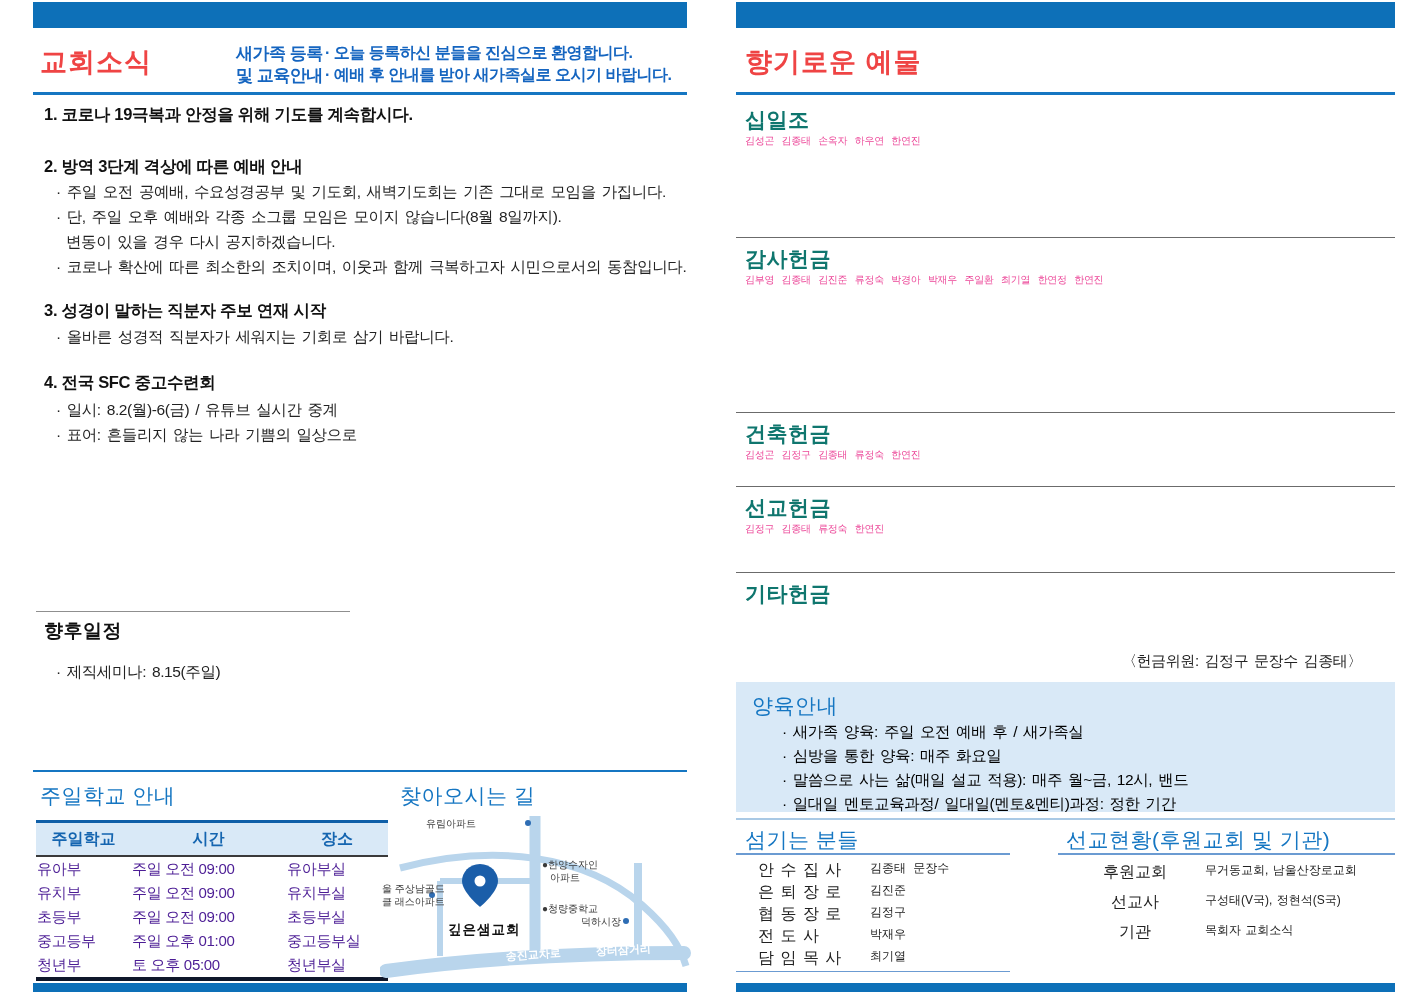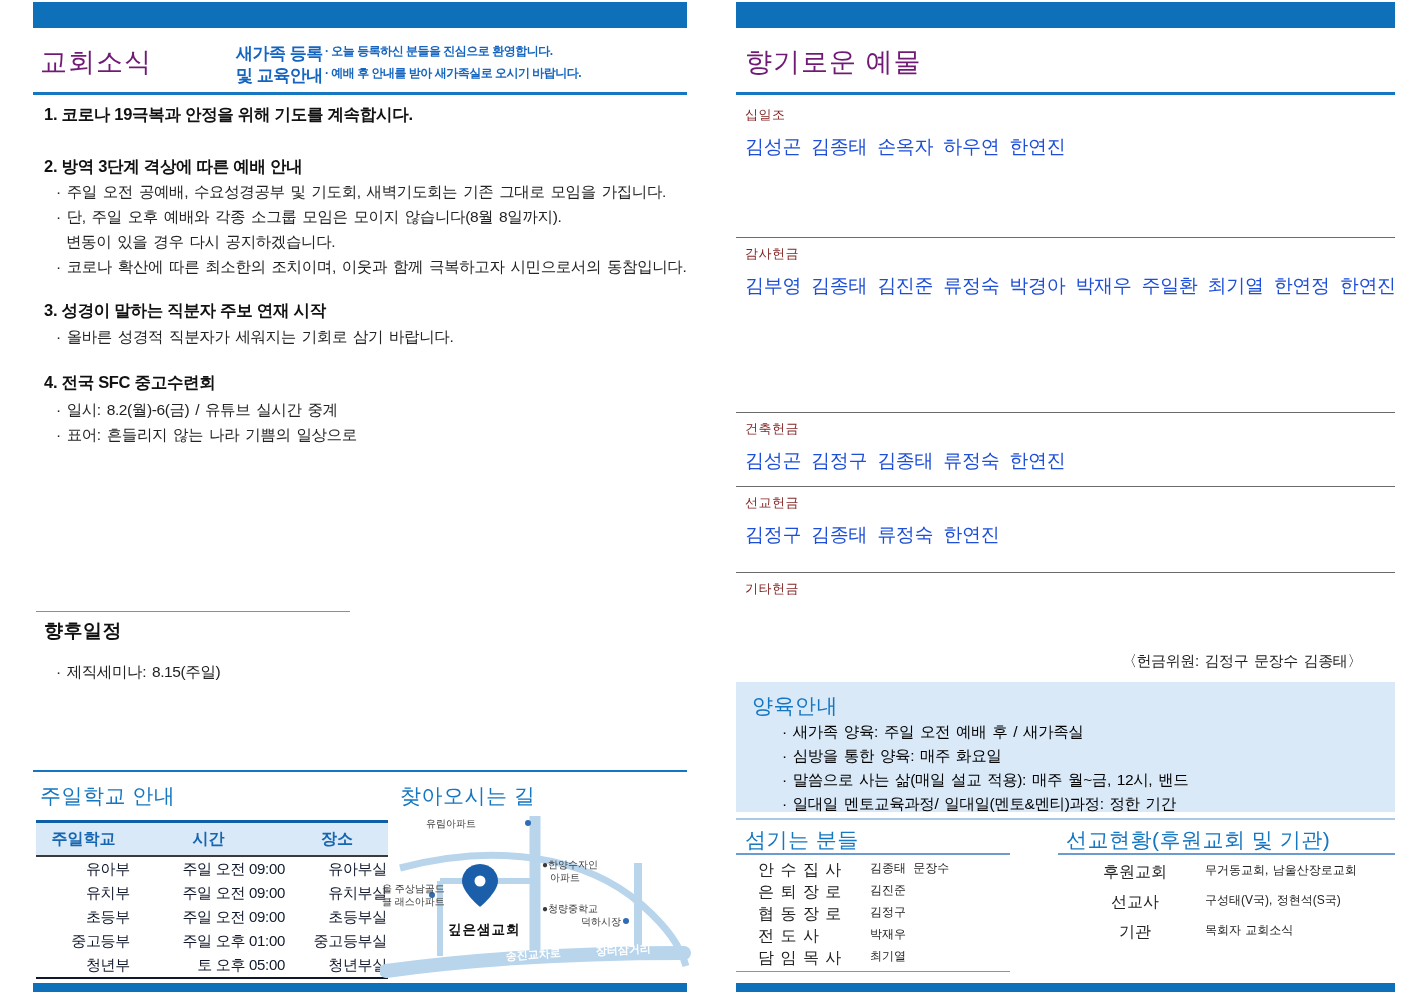--- a/index.html
+++ b/index.html
@@ -10,40 +10,40 @@
   html,body{margin:0;padding:0;}
   body{
     width:1403px;height:992px;position:relative;background:#ffffff;
     font-family:"Liberation Sans","DejaVu Sans",sans-serif;color:var(--text);
     overflow:hidden;
   }
   .abs{position:absolute;}
   .nw{white-space:nowrap;}
   .bar{background:var(--bar);height:26px;top:2px;}
   .bar-bottom{background:var(--bar);height:9px;top:983px;}
-  .page-title{font-size:27px;font-weight:normal;letter-spacing:1px;color:#701a75;}
+  .page-title{font-size:27px;font-weight:bold;letter-spacing:1px;color:#ef4444;}
   .divider{height:3px;background:var(--accent);}
   .thin-line{height:1px;background:var(--line-gray);}
   .light-line{height:2px;background:var(--line-light);}
   .blue-line{height:2px;background:var(--accent);}
   .ann-title{font-size:16.5px;font-weight:bold;color:#111;letter-spacing:-0.3px;text-align:center;}
   .ann-line{font-size:15.5px;color:#222;letter-spacing:-0.4px;word-spacing:2px;}
   .blue-bold{color:var(--blue-text);font-weight:bold;font-size:17px;letter-spacing:-0.5px;}
-  .blue-reg{color:var(--blue-text);font-weight:bold;font-size:12px;letter-spacing:-0.5px;text-align:center;}
+  .blue-reg{color:var(--blue-text);font-weight:bold;font-size:16px;letter-spacing:-0.5px;text-align:center;}
   .sec-title-black{font-size:19px;font-weight:bold;color:#111;letter-spacing:0.5px;}
   .sec-title-blue{font-size:21px;font-weight:normal;color:var(--accent);letter-spacing:0.5px;}
-  .off-name{font-size:13px;font-weight:400;color:#7f1d1d;letter-spacing:0.5px;}
-  .off-list{font-size:19px;color:#1d4ed8;word-spacing:5px;letter-spacing:-0.3px;}
+  .off-name{font-size:21px;font-weight:700;color:#0f766e;letter-spacing:0.5px;}
+  .off-list{font-size:10px;color:#ec4899;word-spacing:5px;letter-spacing:-0.3px;}
   
   table.ss{border-collapse:collapse;width:352px;table-layout:fixed;}
   table.ss thead tr{background:var(--lightbg);}
   table.ss th{color:var(--thead);font-weight:bold;font-size:16px;height:30px;
     border-top:3px solid #0f5fa8;border-bottom:2px solid #3a3a3a;}
-  table.ss td{font-size:15px;color:#0f172a;height:22px;text-align:right;letter-spacing:-0.3px;}
-  table.ss tbody tr:last-child td{border-bottom:2px solid #0f172a;}
+  table.ss td{font-size:15px;color:#4c1d95;height:22px;text-align:left;letter-spacing:-0.3px;}
+  table.ss tbody tr:last-child td{border-bottom:4px solid #0f172a;}
   
   .nurture-box{background:var(--lightbg);}
   .nurture-item{font-size:15.5px;color:#000000;letter-spacing:-0.4px;word-spacing:2px;}
   
   .srv-role{font-size:16px;color:#222;letter-spacing:1px;}
   .srv-names{font-size:12px;color:#222;word-spacing:4px;}
   .map-label{font-size:10px;fill:#3a3a3a;}
   .map-label-b{font-size:13.5px;font-weight:bold;fill:#101010;letter-spacing:1px;}
   .road-label{font-size:11px;font-weight:bold;fill:#ffffff;}
 </style>

